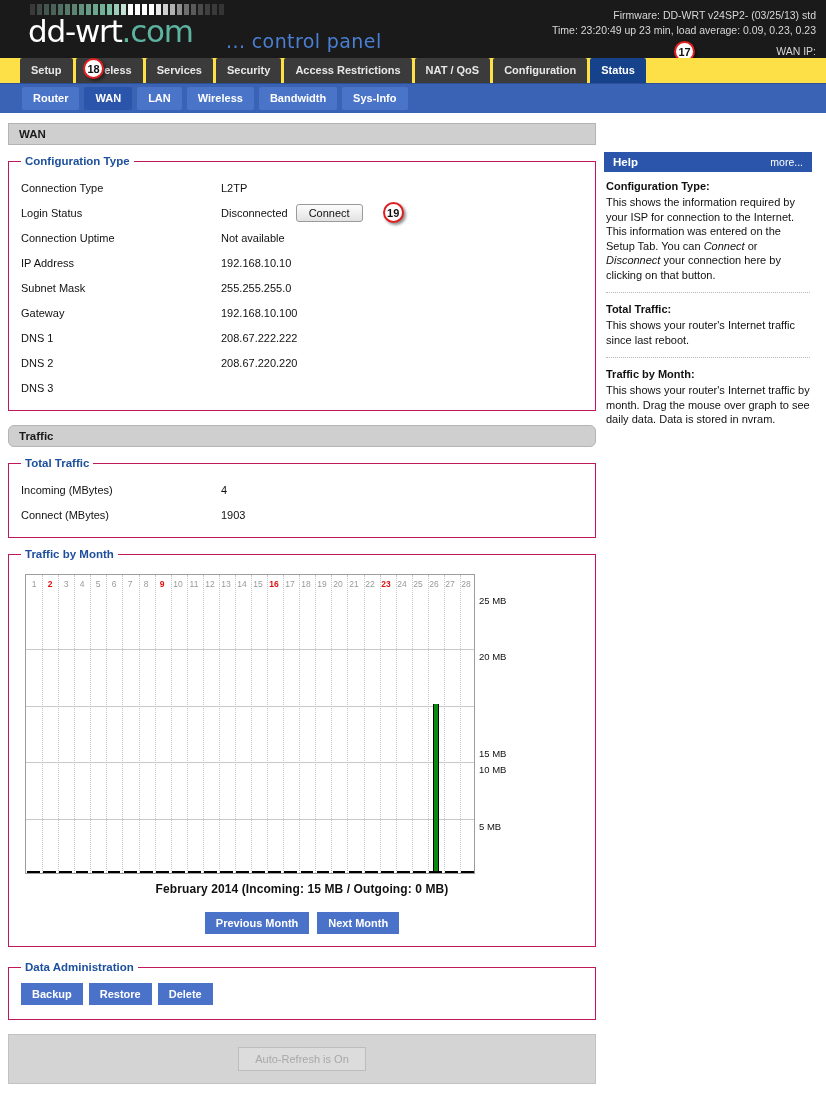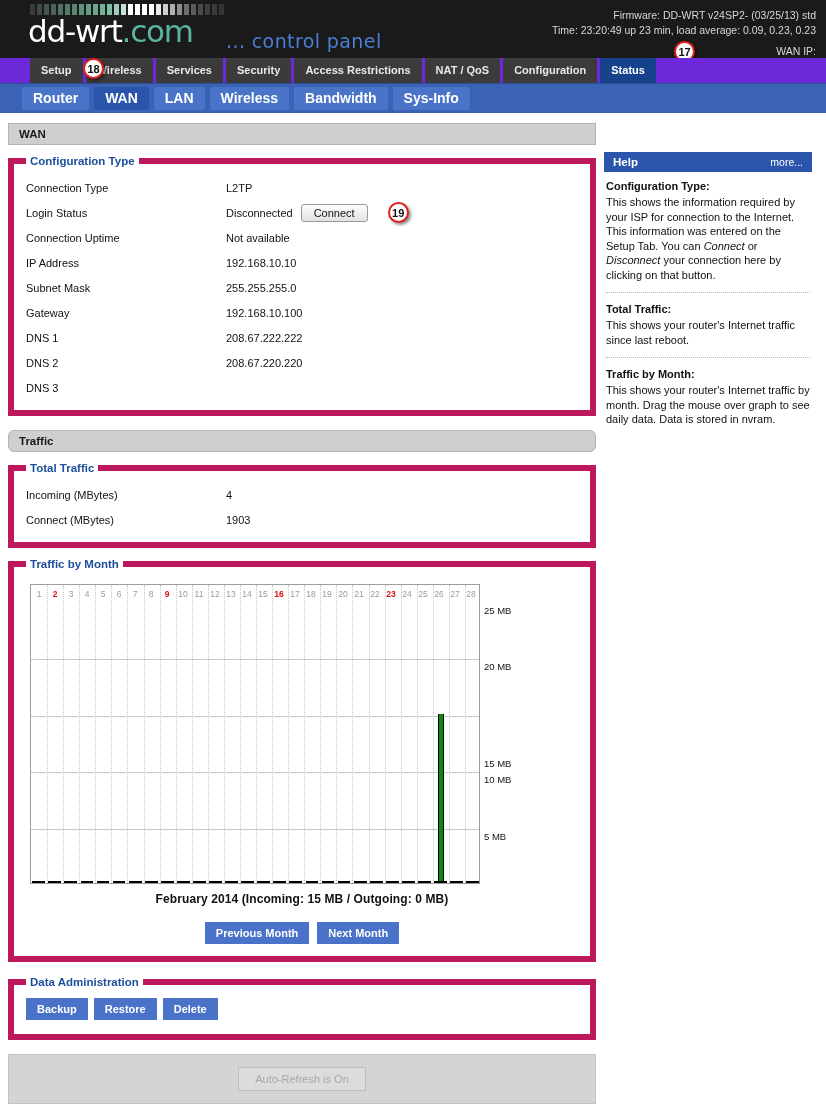--- a/index.html
+++ b/index.html
@@ -42,22 +42,22 @@
   .hdr-info {
     position:absolute; right:10px; top:8px;
     text-align:right; color:#d8d8d8; font-size:10.5px; line-height:15px;
   }
   .hdr-wanip { margin-top:6px; color:#d8d8d8; }
 
   
   .tabs {
     position:relative;
     height:25px;
-    background:#6d28d9;
-    padding-left:30px;
+    background:#fde047;
+    padding-left:20px;
     display:flex;
     align-items:flex-end;
     gap:3px;
   }
   .tab {
     background:#3b3b3b;
     color:#e8e8e8;
     font-size:11px;
     font-weight:bold;
     padding:5px 11px 6px;
@@ -74,21 +74,21 @@
     background:#3b63b5;
     padding-left:22px;
     display:flex;
     align-items:center;
     gap:5px;
     border-top:1px solid #2d4f96;
   }
   .subtab {
     background:#4a74c8;
     color:#fff;
-    font-size:14px;
+    font-size:11px;
     font-weight:bold;
     padding:4px 11px;
     line-height:15px;
     border-radius:2px;
     white-space:nowrap;
   }
   .subtab.active { background:#2a55aa; }
 
   
   .page {
@@ -104,21 +104,21 @@
   .titlebar {
     background:#cfcfcf;
     border:1px solid #b4b4b4;
     font-weight:bold;
     font-size:11.5px;
     padding:4px 10px;
     color:#1a1a1a;
   }
 
   fieldset {
-    border:6px solid #be185d;
+    border:1px solid #be185d;
     margin:10px 0 0 0;
     padding:8px 12px 10px;
   }
   legend {
     color:#1c4f9c;
     font-weight:bold;
     font-size:11.5px;
     padding:0 4px;
   }
 

